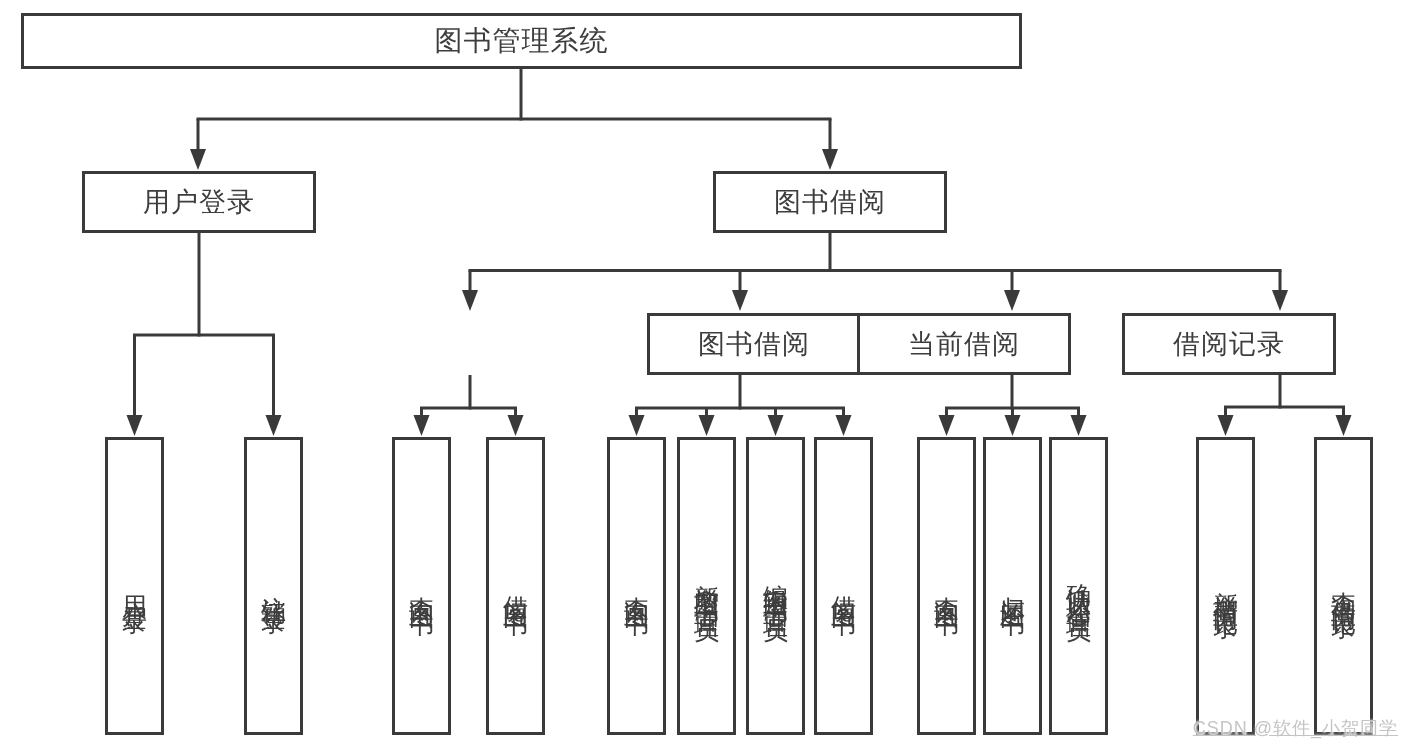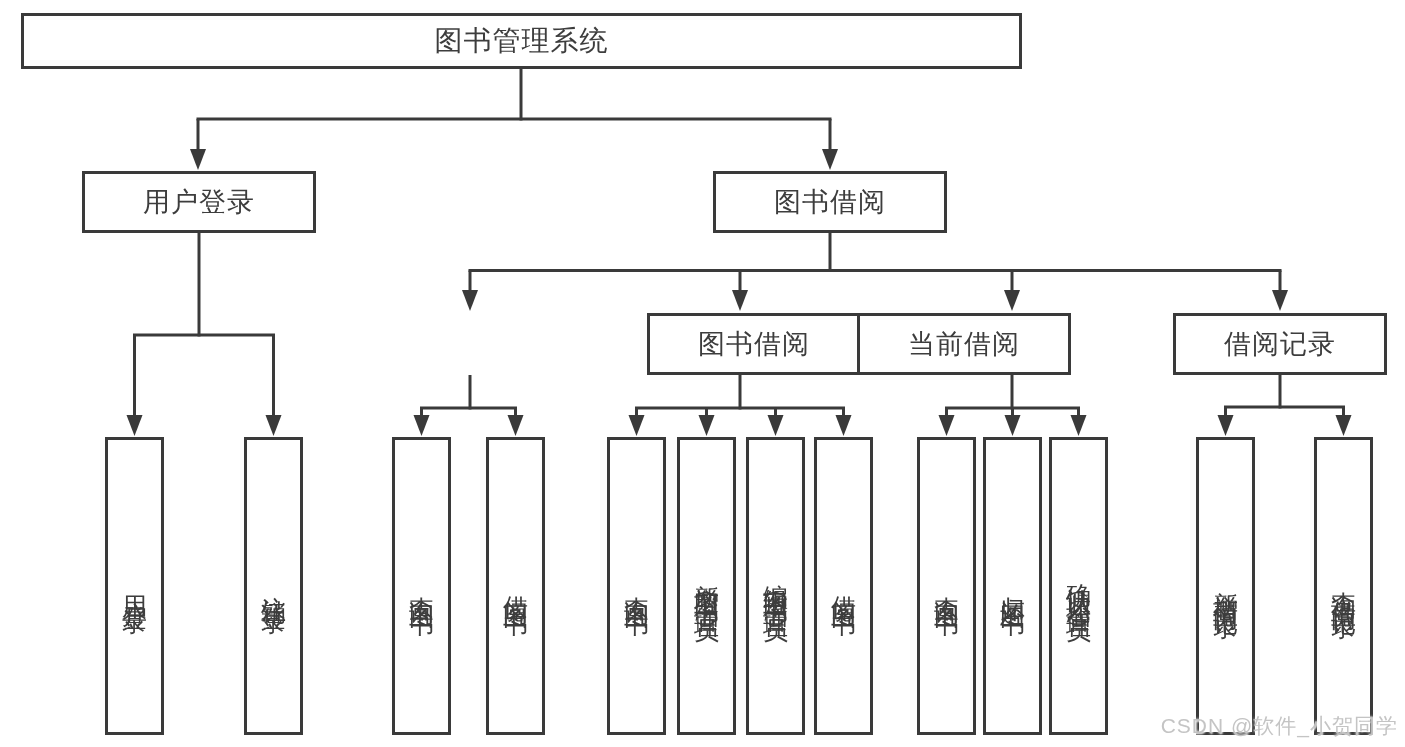--- a/index.html
+++ b/index.html
@@ -38,25 +38,26 @@
     top: 437px;
     width: 59px;
     height: 298px;
   }
   .lvl2 { top: 171px; width: 234px; height: 62px; }
   .lvl3 { top: 313px; width: 214px; height: 62px; }
   .watermark {
     position: absolute;
     right: 7px;
     bottom: 7px;
-    font-size: 21px;
+    font-size: 18px;
     color: rgba(193,193,193,0.95);
     text-shadow: 0 0 3px #ffffff, 1px 1px 2px #ffffff;
     letter-spacing: 1px;
     font-family: "Liberation Sans", sans-serif;
+    text-decoration: underline;
   }
 </style>
 </head>
 <body>
 
 <div class="canvas">
 
   <svg class="connectors" viewBox="0 0 1405 747" xmlns="http://www.w3.org/2000/svg" aria-hidden="true">
     <g stroke="#3a3a3a" stroke-width="3" fill="none">
 
@@ -130,21 +131,21 @@
     </g>
   </svg>
 
   <div class="box h-box root-box" style="left:21px; top:13px; width:1001px; height:56px;">图书管理系统</div>
 
   <div class="box h-box lvl2" style="left:82px;">用户登录</div>
   <div class="box h-box lvl2" style="left:713px;">图书借阅</div>
 
   <div class="box h-box lvl3" style="left:611px;margin-left:36px;">图书借阅</div>
   <div class="box h-box lvl3" style="left:857px;">当前借阅</div>
-  <div class="box h-box lvl3" style="left:1173px;">借阅记录</div>
+  <div class="box h-box lvl3" style="left:1122px;">借阅记录</div>
 
   <div class="box v-box" style="left:105px;">用户登录</div>
   <div class="box v-box" style="left:244px;">注销登录</div>
 
   <div class="box v-box" style="left:392px;">查询图书</div>
   <div class="box v-box" style="left:486px;">借阅图书</div>
 
   <div class="box v-box" style="left:607px;">查询图书</div>
   <div class="box v-box" style="left:677px;">新增图书（管理员）</div>
   <div class="box v-box" style="left:746px;">编辑图书（管理员）</div>

